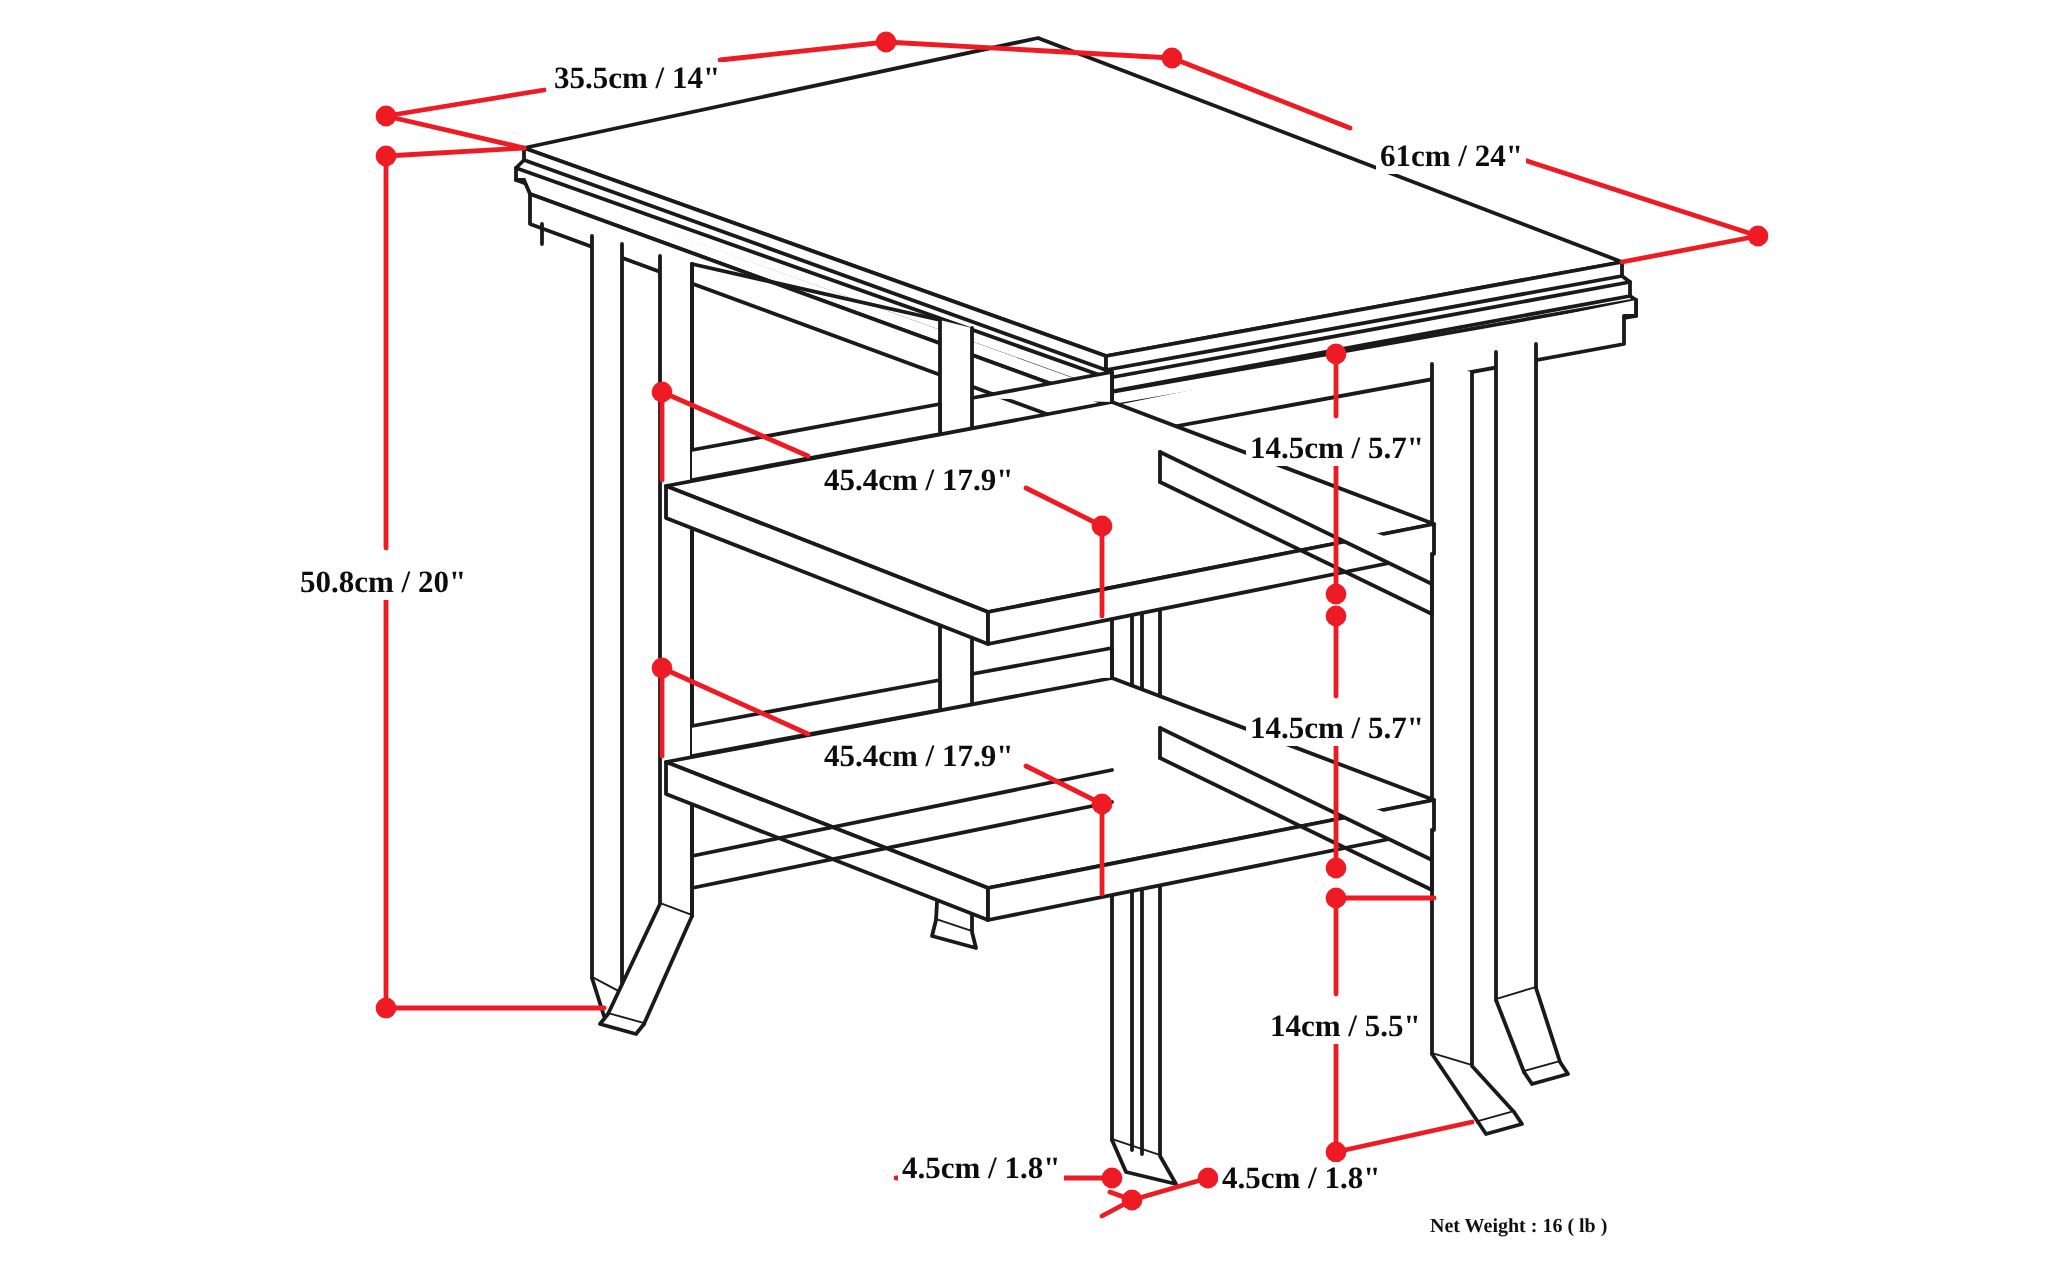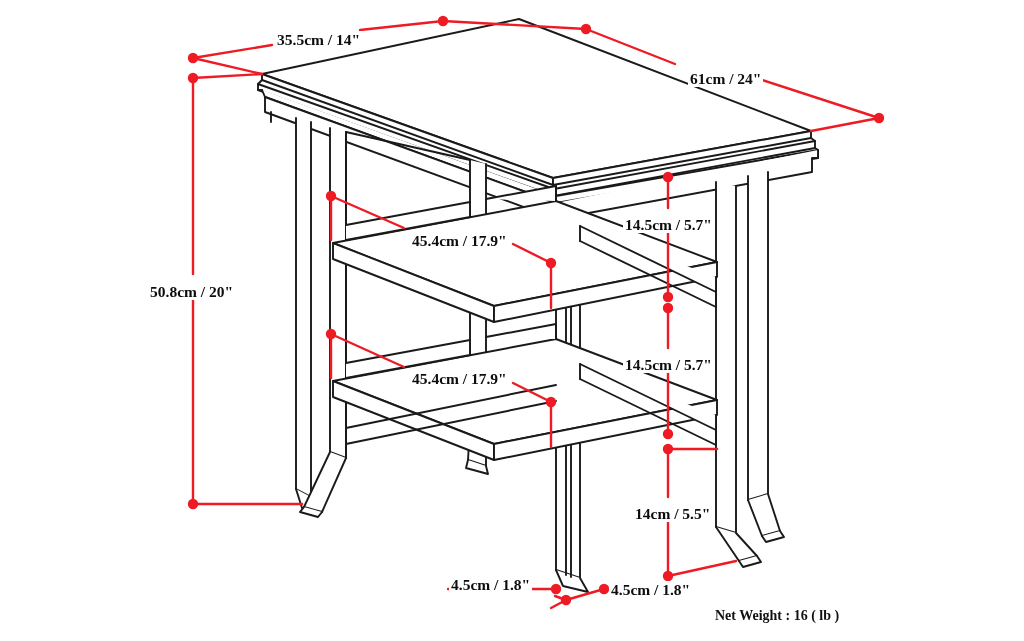--- a/index.html
+++ b/index.html
@@ -15,21 +15,21 @@
     white-space:nowrap;
     letter-spacing:0px;
     background:#ffffff;
     padding:0 2px;
     line-height:17px;
   }
   .netweight{
     position:absolute;
     font-family:"Liberation Serif",serif;
     font-weight:bold;
-    font-size:14px;
+    font-size:10px;
     color:#111111;
     white-space:nowrap;
   }
 </style>
 </head>
 <body>
 
 <div id="stage">
 
   <svg width="1024" height="641" viewBox="0 0 1024 641">

